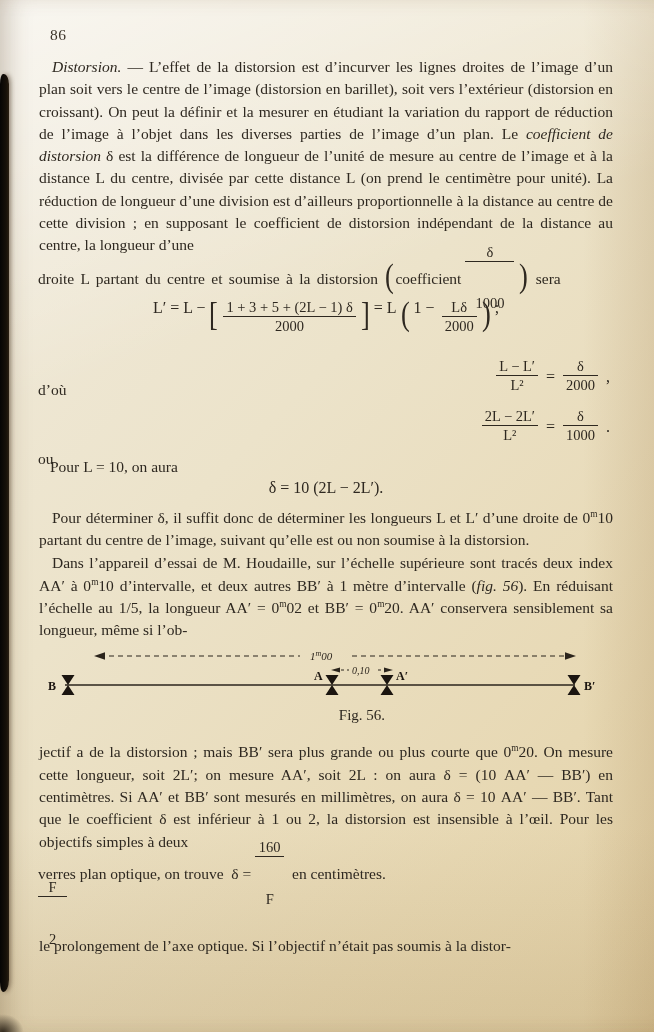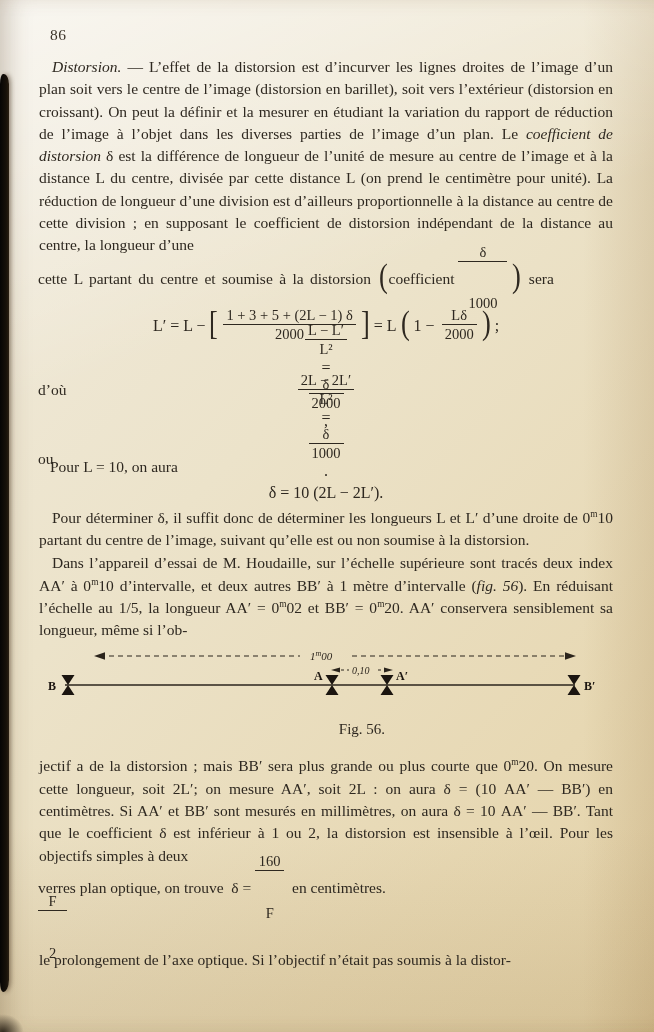--- a/index.html
+++ b/index.html
@@ -62,40 +62,40 @@
     font-size:14.5px;line-height:1.12;margin:0 4px;position:relative;top:-1px;
   }
   .frac .num{display:block;padding:0 3px 1px;border-bottom:1.3px solid var(--ink);}
   .frac .den{display:block;padding:1px 3px 0;}
   .bigp,.bigb{
     display:inline-block;font-size:33px;line-height:1;vertical-align:middle;
     transform:scaleX(.8);position:relative;top:-2px;color:var(--ink);
   }
   .formula{
     text-align:center;font-size:16px;line-height:1;color:var(--ink);
-    display:flex;align-items:center;justify-content:center;
+    display:flex;justify-content:center;
   }
   .formula .fx{margin:0 3px;white-space:pre;}
   .formula1{height:52px;}
   .labeled-formula{position:relative;height:50px;}
   .labeled-formula .eqrow{
     position:absolute;left:0;right:0;top:0;bottom:0;
-    display:flex;align-items:center;justify-content:center;font-size:16px;flex-direction:column;
+    display:flex;align-items:center;justify-content:flex-end;font-size:16px;
   }
   .labeled-formula .eqrow .fx{margin:0 4px;}
   .side-label{position:absolute;left:0;font-size:15.5px;color:var(--ink);margin-top:33px;}
   .lbl-top{top:-4px;}
   .lbl-mid{top:15px;}
   .pourline{font-size:15.5px;line-height:22px;margin:4px 0 2px;text-indent:12px;}
   .formula4{height:26px;margin-bottom:0;font-size:16px;}
   .figure-block{margin-top:6px;}
   .fig-svg{display:block;width:600px;height:58px;margin-right:-26px;}
   .fig-caption{
     text-align:center;font-size:15px;color:var(--ink);
-    padding-left:72px;margin-top:16px;height:22px;
+    padding-left:72px;margin-top:2px;height:22px;
   }
   .mt10{margin-top:10px;}
   .mt12{margin-top:12px;}
   .dimlbl{font-style:italic;}
 </style>
 </head>
 <body>
 
 <div class="scan">
   <div class="spine"></div>
@@ -103,21 +103,21 @@
 
   <div class="content">
 
     <header>
       <span class="pgnum">86</span>
     </header>
 
     <p class="body justify ind mt10"><span class="italic">Distorsion.</span><span> — L’effet de la distorsion est d’incurver les lignes droites de l’image d’un plan soit vers le centre de l’image (distorsion en barillet), soit vers l’extérieur (distorsion en croissant). On peut la définir et la mesurer en étudiant la variation du rapport de réduction de l’image à l’objet dans les diverses parties de l’image d’un plan. Le </span><span class="italic">coefficient de distorsion</span><span> δ est la différence de longueur de l’unité de mesure au centre de l’image et à la distance L du centre, divisée par cette distance L (on prend le centimètre pour unité). La réduction de longueur d’une division est d’ailleurs proportionnelle à la distance au centre de cette division ; en supposant le coefficient de distorsion indépendant de la distance au centre, la longueur d’une</span></p>
 
     <div class="line-frac" style="word-spacing:2.5px;">
-      <span>cette L partant du centre et soumise à la distorsion </span>
+      <span>droite L partant du centre et soumise à la distorsion </span>
       <span class="bigp">(</span>
       <span>coefficient</span>
       <span class="frac">
         <span class="num">δ</span>
         <span class="den">1000</span>
       </span>
       <span class="bigp">)</span>
       <span> sera</span>
     </div>
 

